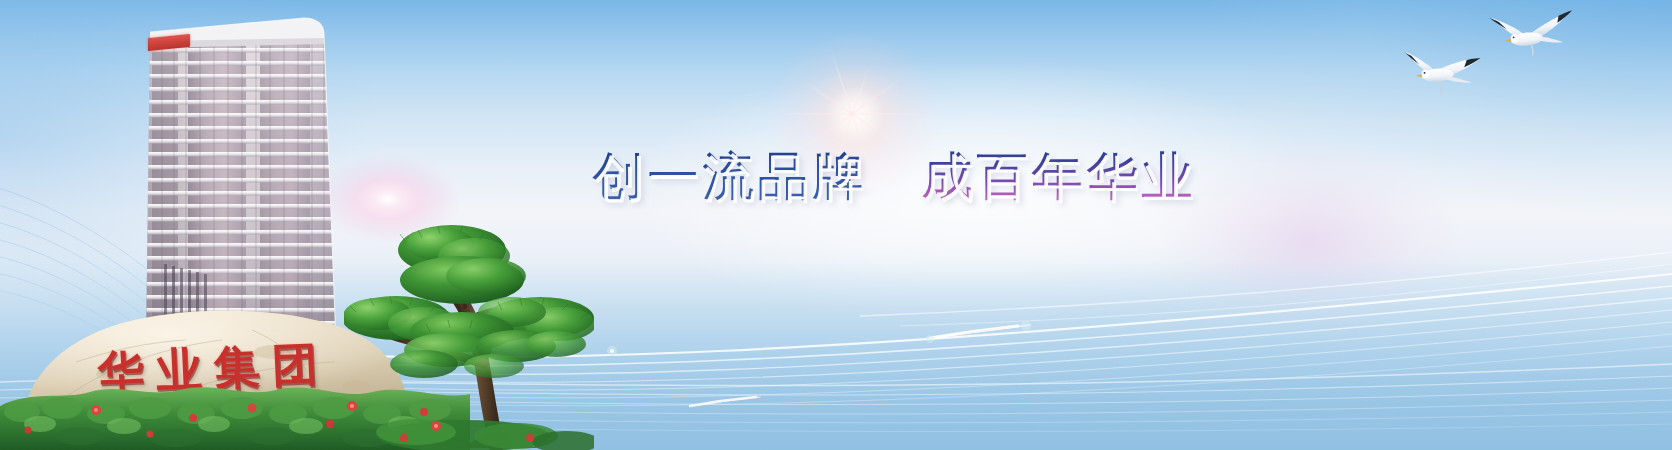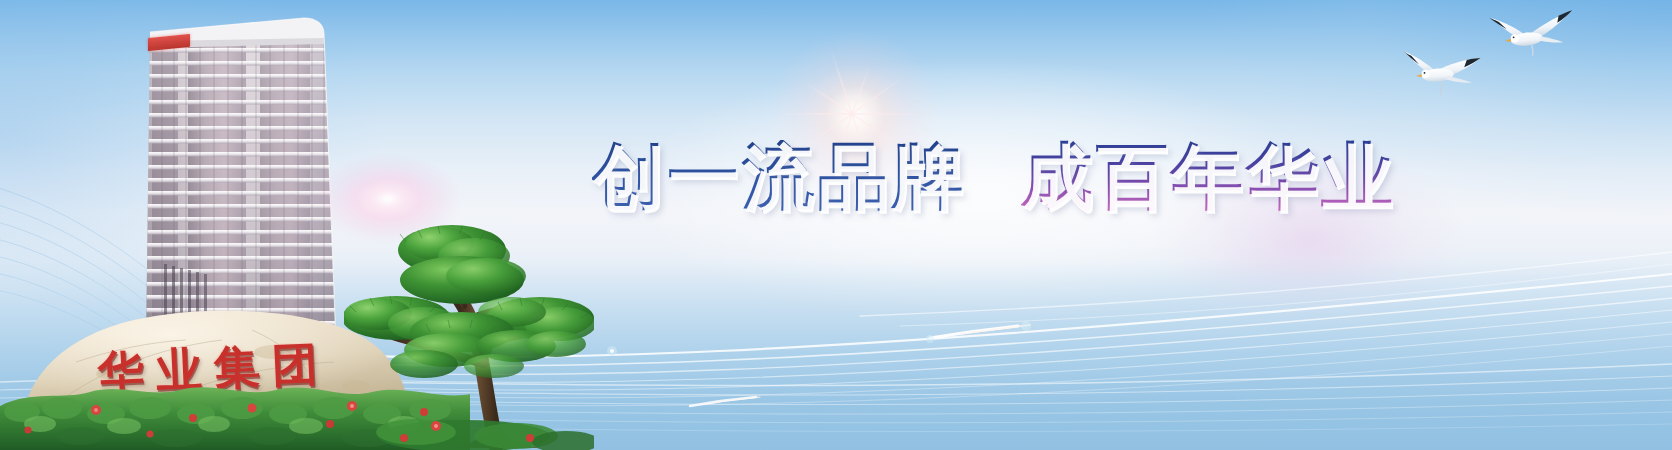--- a/index.html
+++ b/index.html
@@ -79,22 +79,22 @@
   }
   .waves{position:absolute;left:0;bottom:0;width:1672px;height:220px;pointer-events:none;}
 
   
   .slogan{
     position:absolute;left:592px;top:128px;
     height:96px;
     display:flex;align-items:center;
     white-space:nowrap;
     font-family:"DejaVu Sans","Liberation Sans",sans-serif;
-    font-size:72px;
-    font-weight:bold;
+    font-size:52px;
+    font-weight:normal;
     letter-spacing:3px;
     line-height:1;
     user-select:none;
   }
   .slogan .part{
     position:relative;
     text-shadow:2px 3px 0 rgba(255,255,255,.95), 4px 5px 6px rgba(120,130,170,.30);
   }
   .slogan .part-a{
     color:#2b4f9e;

